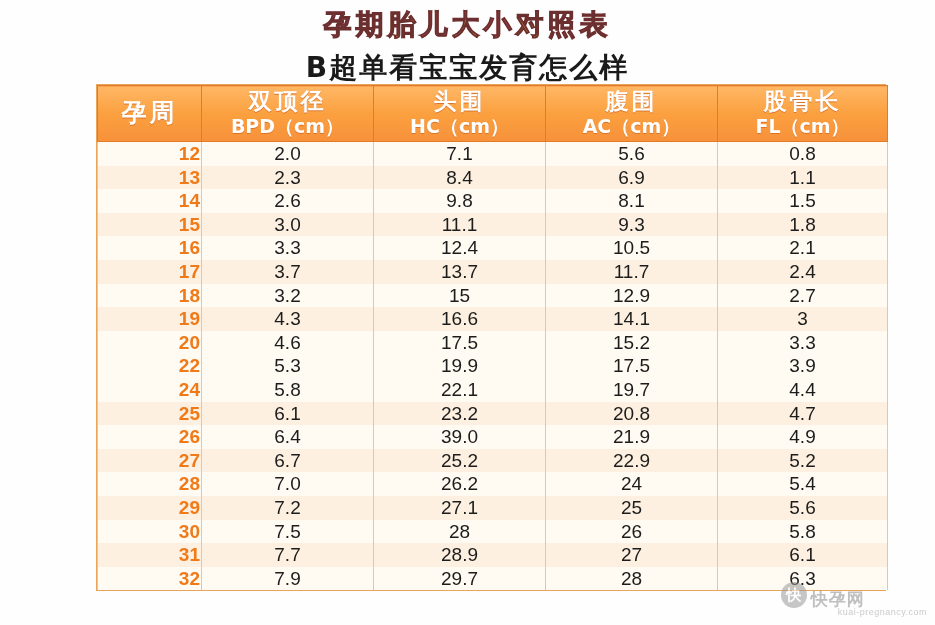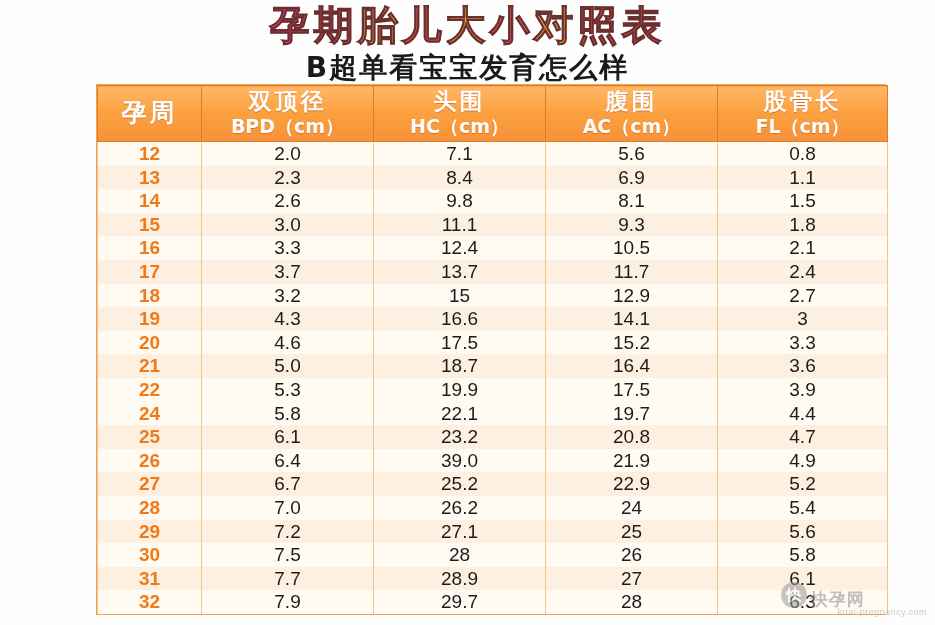--- a/index.html
+++ b/index.html
@@ -21,21 +21,21 @@
     background: #fefefe;
   }
 
   
   .title-main {
     position: absolute;
     top: 2px;
     left: 0;
     width: 935px;
     text-align: center;
-    font-size: 40px;
+    font-size: 28px;
     font-weight: bold;
     letter-spacing: 4px;
     white-space: nowrap;
     font-family: "DejaVu Sans", sans-serif;
     line-height: 46px;
   }
   .title-main .ch {
     display: inline-block;
     -webkit-text-stroke: 1px #6b2f2f;
   }
@@ -117,20 +117,21 @@
     font-size: 19px;
     line-height: 21.6px;
     height: 21.6px;
     color: #1c1c1c;
     font-family: "Liberation Sans", sans-serif;
   }
   tbody td.week {
     color: #f07a18;
     font-weight: bold;
     font-size: 19px;
+    text-align: right;
   }
   tbody tr.alt td {
     background: #fdf0e0;
   }
   tbody tr td {
     background: #fffaf2;
   }
 
   
   .watermark {
@@ -271,27 +272,20 @@
             <td>14.1</td>
             <td>3</td>
           </tr>
           <tr>
             <td class="week">20</td>
             <td>4.6</td>
             <td>17.5</td>
             <td>15.2</td>
             <td>3.3</td>
           </tr>
-          <tr class="alt">
-            <td class="week">21</td>
-            <td>5.0</td>
-            <td>18.7</td>
-            <td>16.4</td>
-            <td>3.6</td>
-          </tr>
           <tr>
             <td class="week">22</td>
             <td>5.3</td>
             <td>19.9</td>
             <td>17.5</td>
             <td>3.9</td>
           </tr>
           <tr>
             <td class="week">24</td>
             <td>5.8</td>

